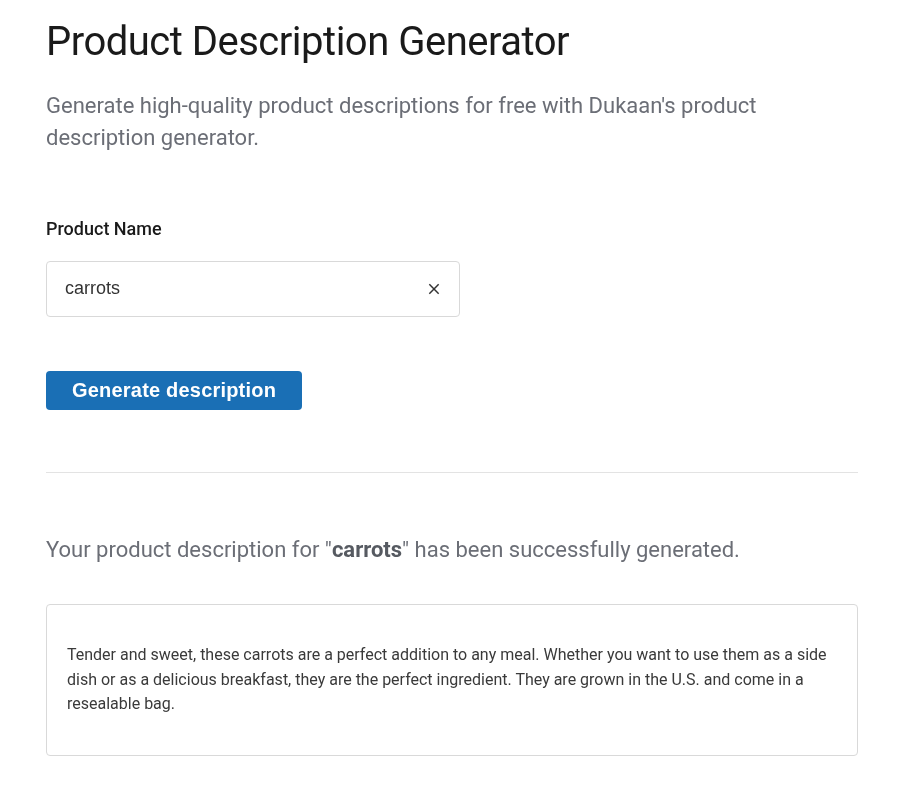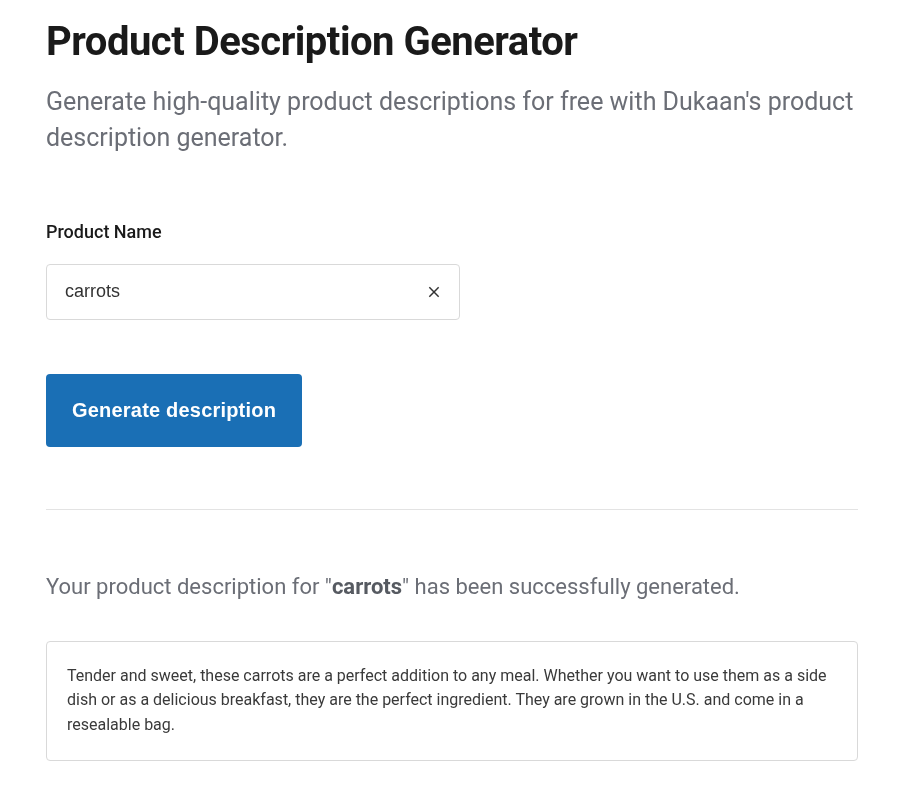--- a/index.html
+++ b/index.html
@@ -8,27 +8,27 @@
       padding: 0;
     }
     body {
       font-family: -apple-system, BlinkMacSystemFont, 'Segoe UI', Roboto, Helvetica, Arial, sans-serif;
       background: #ffffff;
       width: 904px;
       padding: 18px 46px 40px 46px;
     }
     .page-title {
       font-size: 40px;
-      font-weight: 700;
+      font-weight: 400;
       color: #1a1a1a;
       letter-spacing: -0.5px;
-      margin-bottom: 19px;
+      margin-bottom: 25px;
     }
     .page-subtitle {
-      font-size: 25px;
+      font-size: 22px;
       color: #6b6e76;
       line-height: 1.45;
       margin-bottom: 64px;
     }
     .field-label {
       font-size: 18px;
       color: #1a1a1a;
       font-weight: 500;
       margin-bottom: 22px;
     }
@@ -67,42 +67,42 @@
       stroke-width: 2.2;
     }
     .btn {
       display: inline-block;
       background: #1a6fb5;
       color: #ffffff;
       border: none;
       border-radius: 4px;
       font-size: 20px;
       font-weight: 600;
-      padding: 25px 26px;
+      padding: 8px 26px;
       cursor: pointer;
       letter-spacing: 0.2px;
     }
     .divider {
       border: none;
       border-top: 1px solid #e3e3e3;
       margin: 62px 0 64px 0;
     }
     .result-heading {
       font-size: 22px;
       color: #6b6e76;
       margin-bottom: 42px;
     }
     .result-heading .bold {
       font-weight: 700;
       color: #565a61;
     }
     .result-box {
       border: 1px solid #d9d9d9;
       border-radius: 4px;
-      padding: 22px 20px;
+      padding: 38px 20px;
       margin-bottom: 56px;
     }
     .result-text {
       font-size: 16px;
       color: #3a3a3a;
       line-height: 1.55;
     }
   </style>
 </head>
 <body>

